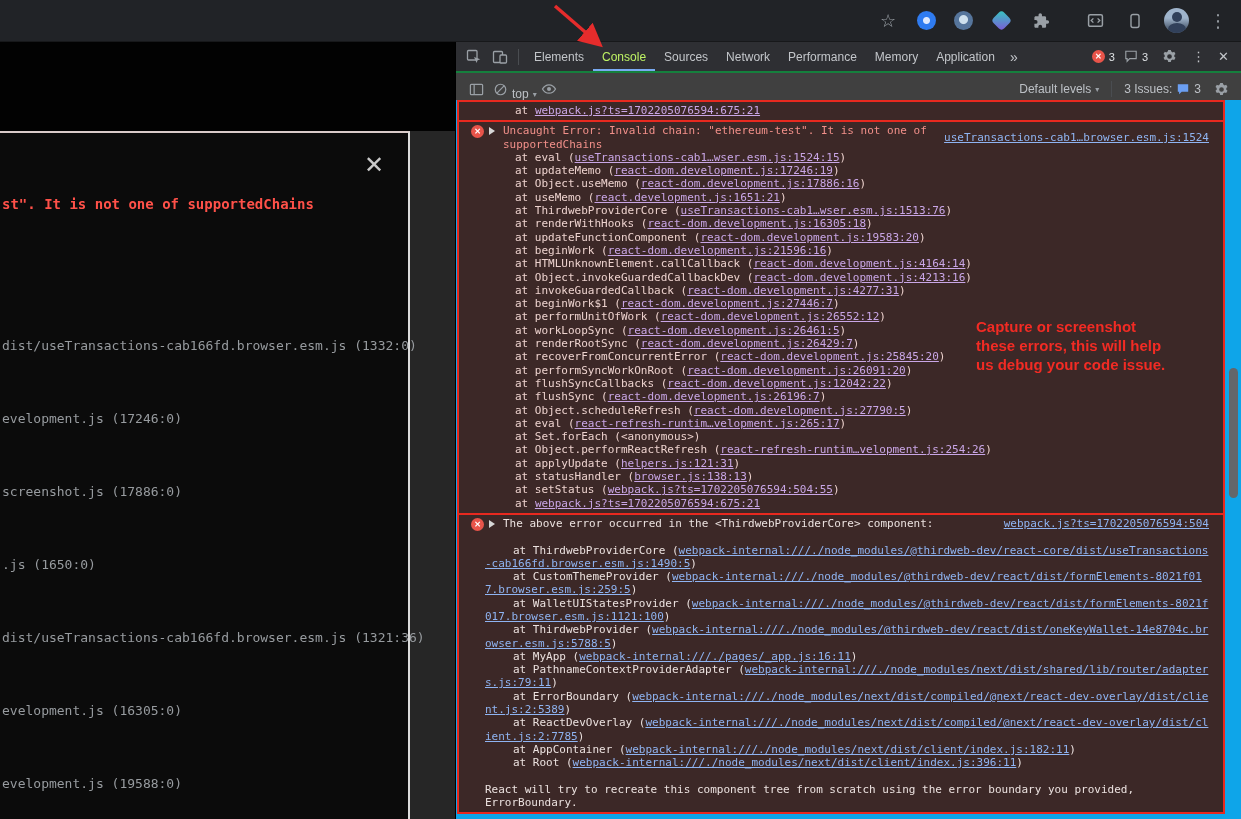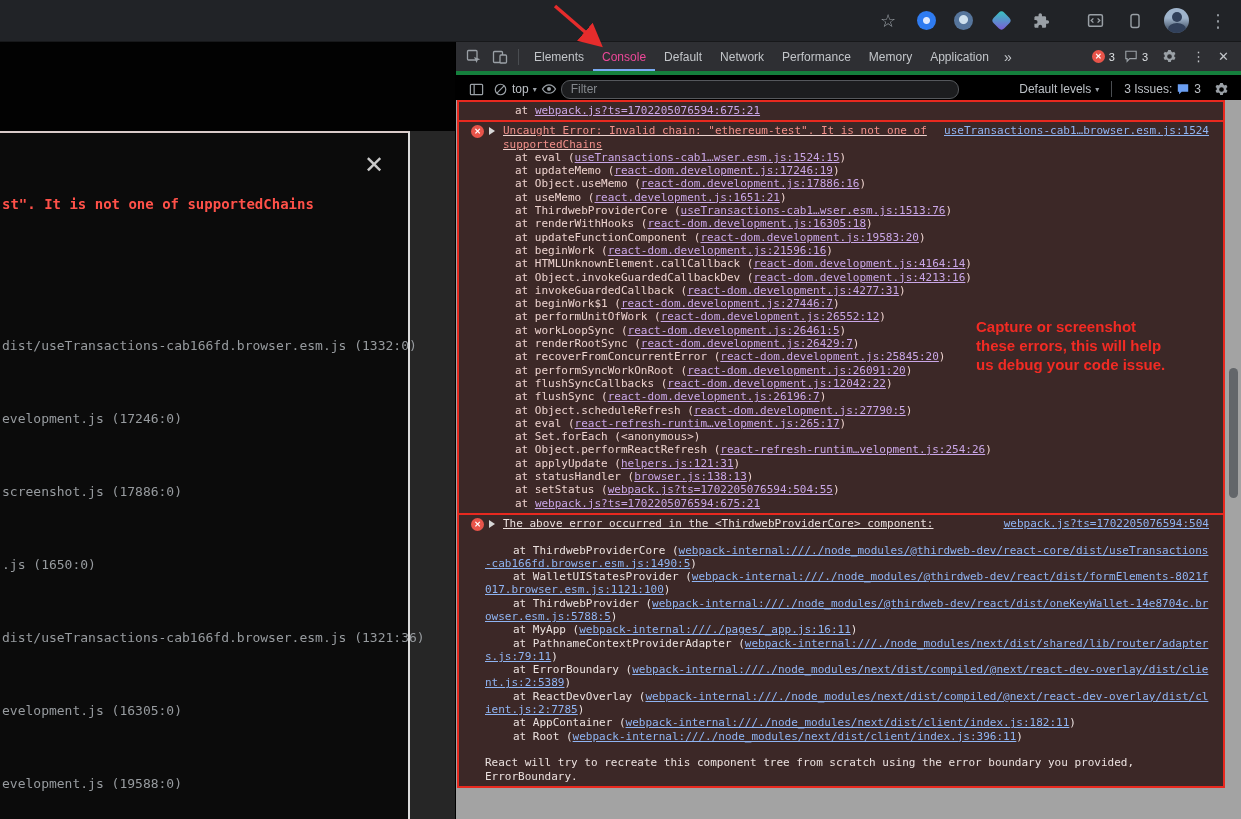--- a/index.html
+++ b/index.html
@@ -20,47 +20,47 @@
   .page-area{position:absolute;left:0;top:42px;width:455px;height:777px;background:#020202;overflow:hidden;}
   .backdrop-strip{position:absolute;left:410px;top:89px;width:45px;bottom:0;background:#262626;}
   .overlay-modal{position:absolute;left:0;top:89px;bottom:0;width:408px;background:#0b0b0b;border-top:2px solid #d9cbc9;border-right:2px solid #dcdcdc;}
   .overlay-close{position:absolute;top:18px;right:24px;font-size:24px;color:#c9c9c9;cursor:pointer;font-family:"DejaVu Sans",sans-serif;}
   .overlay-error{position:absolute;top:63px;left:2px;font-family:"DejaVu Sans Mono",monospace;font-weight:bold;font-size:14px;color:#ff5149;white-space:nowrap;}
   .overlay-frames{position:absolute;top:205px;left:2px;font-family:"DejaVu Sans Mono",monospace;font-size:13px;color:#979b9f;}
   .frame{height:16px;margin-bottom:57px;white-space:nowrap;}
 
   
   .dt{position:absolute;left:455px;top:42px;width:786px;height:777px;background:#242528;border-left:1px solid #000;box-sizing:border-box;}
-  .dt-tabs{display:flex;align-items:center;height:29px;background:#2e2f33;border-bottom:4px solid #15803d;padding:0 6px;gap:2px;}
+  .dt-tabs{display:flex;align-items:center;height:29px;background:#2e2f33;border-bottom:2px solid #15803d;padding:0 6px;gap:2px;}
   .ticon{width:24px;height:24px;display:flex;align-items:center;justify-content:center;cursor:pointer;}
   .vdiv{width:1px;height:16px;background:#4a4d51;margin:0 4px;}
   .dt-tab{padding:0 9px;font-size:12px;color:#c3c6ca;line-height:28px;height:28px;cursor:pointer;white-space:nowrap;}
-  .dt-tab.active{color:#ec4899;box-shadow:inset 0 -2px 0 #79aaf2;}
+  .dt-tab.active{color:#bef264;box-shadow:inset 0 -2px 0 #79aaf2;}
   .more-tabs{font-size:14px;color:#c3c6ca;padding:0 4px;cursor:pointer;}
   .tabs-right{margin-left:auto;display:flex;align-items:center;gap:9px;padding-right:4px;}
   .badge{display:flex;align-items:center;gap:4px;font-size:11px;color:#dde0e3;}
   .errdot{width:13px;height:13px;border-radius:50%;background:#e8544a;color:#fff;font-size:8px;font-weight:bold;line-height:13px;text-align:center;font-family:"Liberation Sans",sans-serif;}
   .xbtn{font-size:13px;color:#c3c6ca;cursor:pointer;padding:0 2px;}
 
-  .dt-bar2{display:flex;align-items:center;height:28px;background:#000000;border-bottom:1px solid #47484c;padding:0 8px;font-size:12px;color:#bdc1c6;}
+  .dt-bar2{display:flex;align-items:flex-end;height:28px;background:#404040;border-bottom:1px solid #47484c;padding:0 8px;font-size:12px;color:#bdc1c6;}
   .sel{display:flex;align-items:center;gap:4px;cursor:pointer;white-space:nowrap;}
   .caret{font-size:8px;color:#9aa0a6;}
   .filter{width:378px;height:17px;background:#1c1d1f;border:1px solid #55585c;border-radius:9px;color:#d5d7da;font-size:12px;padding:0 9px;outline:none;font-family:"Liberation Sans",sans-serif;}
   .filter::placeholder{color:#84888d;}
   .bar2-right{margin-left:auto;display:flex;align-items:center;gap:8px;white-space:nowrap;}
   .bubble-blue{display:inline-flex;}
 
   
-  .dt-console{position:absolute;left:0;top:58px;right:0;bottom:0;background:#a3a3a3;overflow:hidden;font-family:"DejaVu Sans Mono",monospace;font-size:11px;line-height:13.3px;}
+  .dt-console{position:absolute;left:0;top:58px;right:0;bottom:0;background:#0ea5e9;overflow:hidden;font-family:"DejaVu Sans Mono",monospace;font-size:11px;line-height:13.3px;}
   .cblock{position:relative;background:#3c2827;border:2px solid #e8291f;margin:-2px 16px 0 1px;padding:2px 14px 3px 44px;color:#edd2ce;}
   .cblock:first-child{margin-top:0;}
   .cblock.v2{color:#ebe1df;}
   .err-x{position:absolute;left:12px;top:3px;width:13px;height:13px;border-radius:50%;background:#e8544a;color:#fff;font-size:8px;font-weight:bold;text-align:center;line-height:13px;font-family:"Liberation Sans",sans-serif;}
   .tri{position:absolute;left:30px;top:5px;width:0;height:0;border-left:6px solid #d7d7d7;border-top:4px solid transparent;border-bottom:4px solid transparent;cursor:pointer;}
-  .rowhead{display:flex;align-items:flex-start;text-decoration:underline;}
+  .rowhead{display:flex;align-items:center;}
   .msg{flex:1;min-width:0;}
   .msg-red{color:#f2908a;}
   .src{margin-left:16px;white-space:nowrap;color:#8fb4f2;text-decoration:underline;cursor:pointer;}
   .sline{margin-left:12px;white-space:nowrap;}
   .lnkv{color:#c9a6e6;text-decoration:underline;cursor:pointer;}
   .lnkb{color:#8fb4f2;text-decoration:underline;cursor:pointer;}
   .wline{margin-left:-18px;text-indent:28px;word-break:break-all;}
   .blank{height:13.3px;}
   .cfooter{margin-left:-18px;}
   .sthumb{position:absolute;right:3px;top:268px;width:9px;height:130px;border-radius:4.5px;background:#63666a;cursor:pointer;z-index:5;}
@@ -128,21 +128,21 @@
       <span class="ticon">
         <svg width="16" height="16" viewBox="0 0 16 16">
             <rect x="1.5" y="2.5" width="9" height="11" rx="1" fill="none" stroke="#9aa0a6" stroke-width="1.3"></rect>
             <rect x="8" y="6" width="6.5" height="8" rx="1" fill="#2e2f33" stroke="#9aa0a6" stroke-width="1.3"></rect>
           </svg>
       </span>
       <span class="vdiv"></span>
       <div style="display:flex;">
           <div class="dt-tab">Elements</div>
           <div class="dt-tab active">Console</div>
-          <div class="dt-tab">Default</div>
+          <div class="dt-tab">Sources</div>
           <div class="dt-tab">Network</div>
           <div class="dt-tab">Performance</div>
           <div class="dt-tab">Memory</div>
           <div class="dt-tab">Application</div>
         </div>
       <span class="more-tabs">»</span>
       <div class="tabs-right">
         <span class="badge">
           <span class="errdot">✕</span>
           <span>3</span>
@@ -179,21 +179,20 @@
       <span class="sel">
         <span>top</span>
         <span class="caret">▾</span>
       </span>
       <span class="ticon">
         <svg width="16" height="16" viewBox="0 0 16 16">
             <path d="M1.5 8s2.4-4.2 6.5-4.2S14.5 8 14.5 8 12.1 12.2 8 12.2 1.5 8 1.5 8z" fill="none" stroke="#9aa0a6" stroke-width="1.3"></path>
             <circle cx="8" cy="8" r="2" fill="#9aa0a6"></circle>
           </svg>
       </span>
-      <input class="filter" placeholder="Filter" style="">
       <div class="bar2-right">
         <span class="sel">
           <span>Default levels</span>
           <span class="caret">▾</span>
         </span>
         <span class="vdiv"></span>
         <span class="sel">
           <span>3 Issues:</span>
           <svg class="bubble-blue" width="14" height="13" viewBox="0 0 16 15">
               <path d="M2 1.5h12v8.5H6.5L3.5 13v-3H2z" fill="#6b9ff2"></path>
@@ -250,20 +249,21 @@
           </div>
           <div class="cblock v2">
             <span class="err-x">✕</span>
             <span class="tri"></span>
             <div class="rowhead">
               <span class="msg">The above error occurred in the &lt;ThirdwebProviderCore&gt; component:</span>
               <span class="src">webpack.js?ts=1702205076594:504</span>
             </div>
             <div class="blank"></div>
             <div class="wline">at ThirdwebProviderCore (<span class="lnkb">webpack-internal:///./node_modules/@thirdweb-dev/react-core/dist/useTransactions-cab166fd.browser.esm.js:1490:5</span>)</div>
+            <div class="wline">at CustomThemeProvider (<span class="lnkb">webpack-internal:///./node_modules/@thirdweb-dev/react/dist/formElements-8021f017.browser.esm.js:259:5</span>)</div>
             <div class="wline">at WalletUIStatesProvider (<span class="lnkb">webpack-internal:///./node_modules/@thirdweb-dev/react/dist/formElements-8021f017.browser.esm.js:1121:100</span>)</div>
             <div class="wline">at ThirdwebProvider (<span class="lnkb">webpack-internal:///./node_modules/@thirdweb-dev/react/dist/oneKeyWallet-14e8704c.browser.esm.js:5788:5</span>)</div>
             <div class="wline">at MyApp (<span class="lnkb">webpack-internal:///./pages/_app.js:16:11</span>)</div>
             <div class="wline">at PathnameContextProviderAdapter (<span class="lnkb">webpack-internal:///./node_modules/next/dist/shared/lib/router/adapters.js:79:11</span>)</div>
             <div class="wline">at ErrorBoundary (<span class="lnkb">webpack-internal:///./node_modules/next/dist/compiled/@next/react-dev-overlay/dist/client.js:2:5389</span>)</div>
             <div class="wline">at ReactDevOverlay (<span class="lnkb">webpack-internal:///./node_modules/next/dist/compiled/@next/react-dev-overlay/dist/client.js:2:7785</span>)</div>
             <div class="wline">at AppContainer (<span class="lnkb">webpack-internal:///./node_modules/next/dist/client/index.js:182:11</span>)</div>
             <div class="wline">at Root (<span class="lnkb">webpack-internal:///./node_modules/next/dist/client/index.js:396:11</span>)</div>
             <div class="blank"></div>
             <div class="cfooter">React will try to recreate this component tree from scratch using the error boundary you provided, ErrorBoundary.</div>

